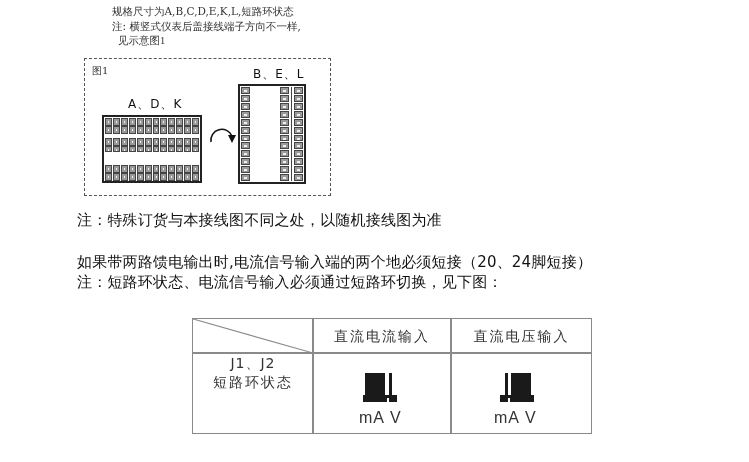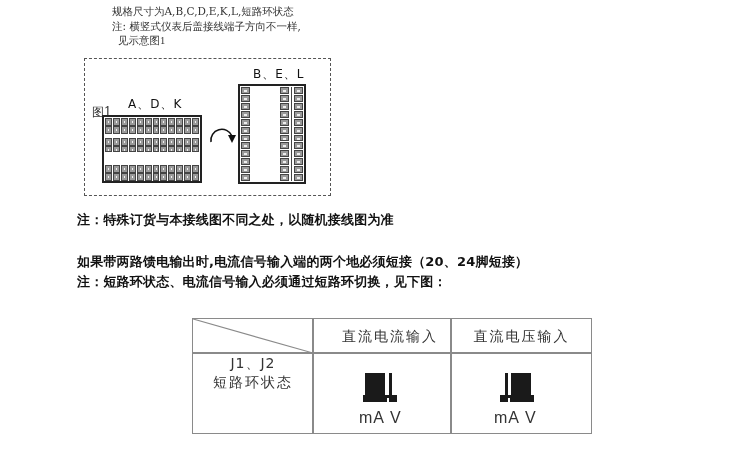--- a/index.html
+++ b/index.html
@@ -14,21 +14,21 @@
     .cap {
       font-family: "DejaVu Serif", "Liberation Serif", serif;
       font-size: 10.5px; color: #333; line-height: 14px; white-space: nowrap;
     }
 
     
     .frame {
       left: 84px; top: 58px; width: 247px; height: 138px;
       border: 1.5px dashed #555; box-sizing: border-box;
     }
-    .fig-label { font-size: 12px; color: #333; margin-top: 40px; }
+    .fig-label { font-size: 10px; color: #333; }
     .model-label {
       font-family: "DejaVu Sans", "Liberation Sans", sans-serif;
       font-size: 12px; color: #111; letter-spacing: 1px; white-space: nowrap;
     }
 
     
     .hmeter {
       left: 102px; top: 115px; width: 100px; height: 68px;
       border: 2px solid #222; box-sizing: border-box; background: #fff;
     }
@@ -44,21 +44,21 @@
     .vcol { position: absolute; top: 1px; bottom: 1px; width: 9px; display: flex; flex-direction: column; gap: 1px; }
     .vcol .term::after { left: 2px; right: 2px; top: 2px; height: 2px; }
     .vdivider { position: absolute; top: 1px; bottom: 1px; width: 1px; background: #444; }
 
     
     .arrow { left: 207px; top: 120px; width: 30px; height: 30px; }
 
     
     .note {
       font-family: "DejaVu Sans", "Liberation Sans", sans-serif;
-      font-weight: bold; font-size: 13px; color: #111; white-space: nowrap; letter-spacing: 0.2px;
+      font-weight: normal; font-size: 15px; color: #111; white-space: nowrap; letter-spacing: 0.2px;
     }
 
     
     .jtable {
       left: 192px; top: 318px; width: 400px; height: 116px;
       border: 1.5px solid #8a8a8a; box-sizing: border-box;
     }
     .vline { position: absolute; top: 0; bottom: 0; width: 1.5px; background: #8a8a8a; }
     .hline { position: absolute; left: 0; right: 0; height: 1.5px; background: #8a8a8a; }
     .th {
@@ -235,21 +235,21 @@
 <div class="abs note" style="left:77px; top:273px;">注：短路环状态、电流信号输入必须通过短路环切换，见下图：</div>
 
 <div class="abs jtable">
   <svg style="position:absolute; left:0; top:0;" width="120" height="35">
     <line x1="0" y1="0" x2="120" y2="34" stroke="#8a8a8a" stroke-width="1.2"></line>
   </svg>
   <div class="vline" style="left:119px;"></div>
   <div class="vline" style="left:257px;"></div>
   <div class="hline" style="top:33px;"></div>
 
-  <div class="th" style="left:121px; width:136px;margin-left:8px;">直流电流输入</div>
+  <div class="th" style="left:121px; width:136px;">直流电流输入</div>
   <div class="th" style="left:259px; width:139px;">直流电压输入</div>
 
   <div class="rowhead">
     <div class="l1">J1、J2</div>
     <div class="l2">短路环状态</div>
   </div>
 
   <svg class="jumper" style="left:168px; top:52px;" viewBox="0 0 40 36">
     <rect x="4" y="2" width="20" height="26" fill="#1a1a1a"></rect>
     <rect x="28" y="2" width="3" height="26" fill="#1a1a1a"></rect>

